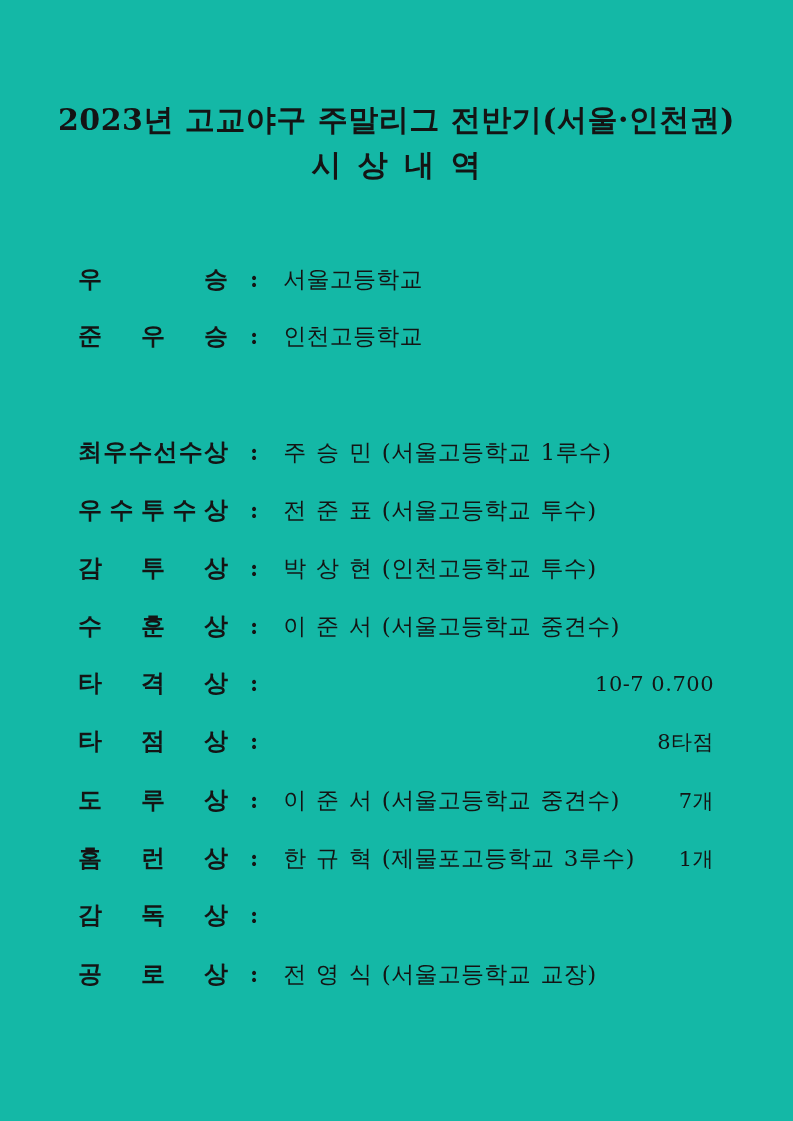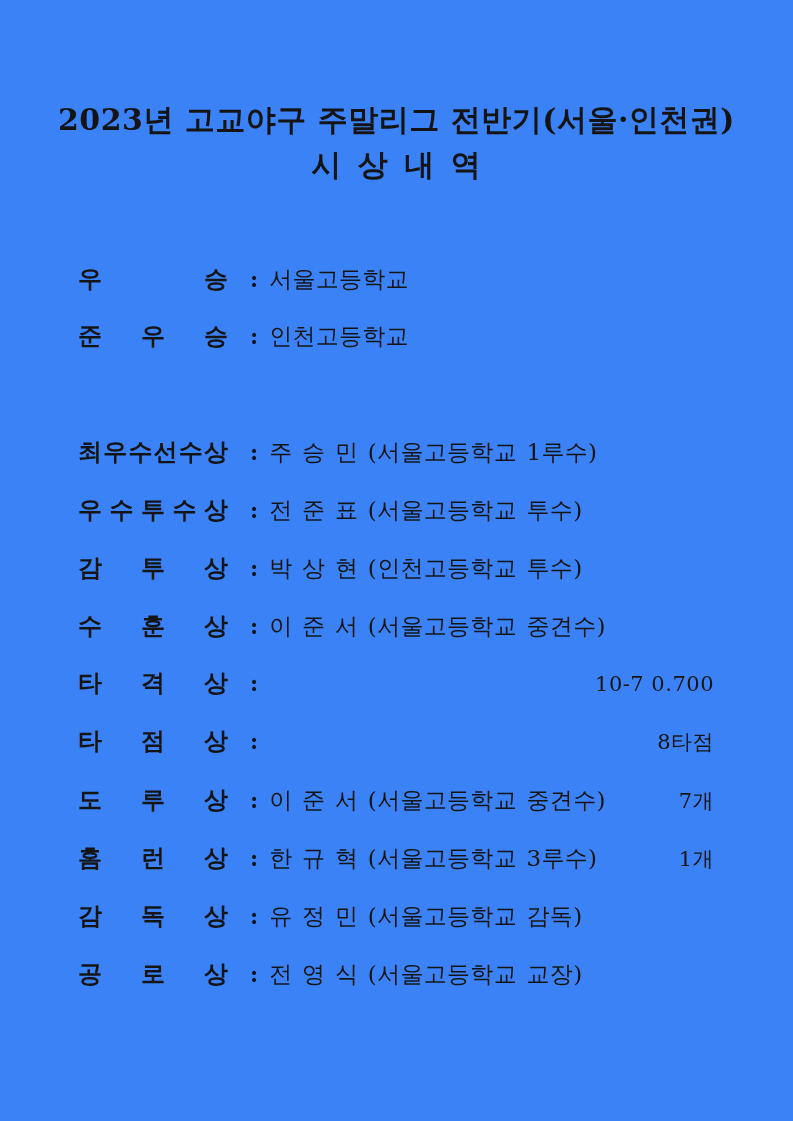--- a/index.html
+++ b/index.html
@@ -5,21 +5,21 @@
   html, body { margin: 0; padding: 0; }
   body {
     width: 793px; height: 1121px;
     background: #ffffff;
     font-family: "DejaVu Serif", "Liberation Serif", serif;
     color: #141414;
   }
   .page {
     position: relative;
     width: 793px; height: 1121px;
-    background: #3b82f6;
+    background: #14b8a6;
     overflow: hidden;
   }
   .title-line {
     position: absolute; left: 0; width: 100%;
     text-align: center;
     font-weight: 700;
     font-size: 30px;
     line-height: 1.25;
     white-space: pre;
     letter-spacing: 0.5px;
@@ -41,21 +41,21 @@
     font-size: 24px;
     line-height: 1.2;
   }
   .colon {
     flex: none;
     margin-left: 22px;
     font-weight: 700;
     font-size: 22px;
   }
   .value {
-    margin-left: 11px;
+    margin-left: 25px;
     font-size: 23px;
     letter-spacing: 0.3px;
     word-spacing: 2px;
     white-space: pre;
   }
   .stat {
     margin-left: auto;
     font-size: 21px;
     letter-spacing: 0.5px;
     white-space: pre;
@@ -184,32 +184,31 @@
     <span class="stat">7개</span>
   </div>
 
   <div class="row r9">
     <span class="label">
         <span>홈</span>
         <span>런</span>
         <span>상</span>
       </span>
     <span class="colon">:</span>
-    <span class="value">한 규 혁 (서울고등학교 3루수)</span>
+    <span class="value">한 규 혁 (제물포고등학교 3루수)</span>
     <span class="stat">1개</span>
   </div>
 
   <div class="row r10">
     <span class="label">
         <span>감</span>
         <span>독</span>
         <span>상</span>
       </span>
     <span class="colon">:</span>
-    <span class="value">유 정 민 (서울고등학교 감독)</span>
     <span class="stat"></span>
   </div>
 
   <div class="row r11">
     <span class="label">
         <span>공</span>
         <span>로</span>
         <span>상</span>
       </span>
     <span class="colon">:</span>

